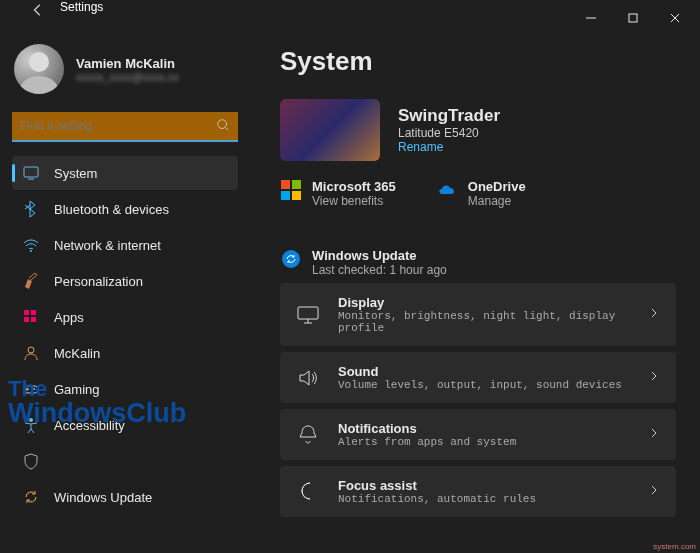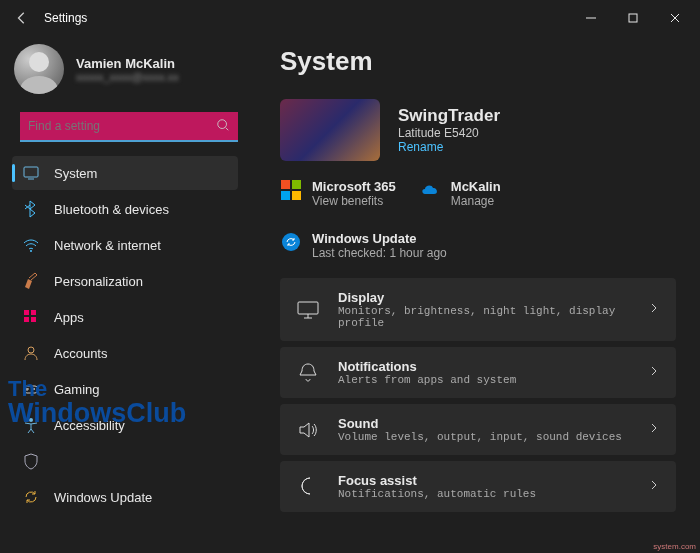--- a/index.html
+++ b/index.html
@@ -1,55 +1,55 @@
 <!DOCTYPE html>
 <html><head>
 <meta charset="utf-8">
 <style>
 * { margin: 0; padding: 0; box-sizing: border-box; font-family: "Segoe UI", sans-serif; }
 body { background: #1f1f1f; color: #e8e8e8; width: 700px; height: 553px; overflow: hidden; font-size: 13px; }
 
-.titlebar { height: 36px; display: flex; align-items: center; padding: 0 4px 0 12px; }
+.titlebar { height: 36px; display: flex; padding: 0 4px 0 28px; }
 .titlebar .back { width: 20px; height: 20px; display:flex; align-items:center; justify-content:center; color:#ccc; margin-right:12px; }
 .titlebar .title { font-size: 12px; color:#fff; flex:1; }
 .titlebar .win-controls { display:flex; }
 .titlebar .win-controls div { width:42px; height:36px; display:flex; align-items:center; justify-content:center; color:#e8e8e8; }
 
 .shell { display:flex; height: calc(553px - 36px); }
 
 
 .sidebar { width: 250px; padding: 8px 12px 0 12px; overflow:hidden; }
 .user-block { display:flex; align-items:center; margin-bottom:18px; padding-left:2px; }
 .avatar { width:50px; height:50px; border-radius:50%; background: radial-gradient(circle at 30% 30%, #ccc, #555); margin-right:12px; overflow:hidden; }
 .avatar svg { width:100%; height:100%; }
 .user-name { font-weight:600; font-size:13px; }
 .user-email { font-size:11px; color:#888; filter: blur(2px); }
 
-.search-wrap { display:flex; align-items:center; background:#be185d; border-bottom:2px solid #4ea1d3; height:30px; padding:0 8px; margin-bottom:14px;margin-left:8px; }
+.search-wrap { display:flex; align-items:center; background:#a16207; border-bottom:2px solid #4ea1d3; height:30px; padding:0 8px; margin-bottom:14px; }
 .search-wrap input { flex:1; background:transparent; border:none; outline:none; color:#ccc; font-size:12px; }
 .search-wrap .sicon { color:#ccc; }
 
 .nav-list { display:flex; flex-direction:column; gap:2px; }
 .nav-item { display:flex; align-items:center; height:34px; border-radius:4px; padding:0 10px; position:relative; cursor:pointer; }
 .nav-item.selected { background:#2e2e2e; }
 .nav-item.selected::before { content:""; position:absolute; left:0; top:8px; bottom:8px; width:3px; background:#4cc2ff; border-radius:2px; }
 .nav-ico { width:18px; height:18px; margin-right:14px; display:flex; align-items:center; justify-content:center; }
 .nav-label { font-size:13px; }
 
 
 .main { flex:1; padding: 10px 24px 0 30px; overflow:auto; }
 .main::-webkit-scrollbar{width:0}
 .page-title { font-size:26px; font-weight:600; margin-bottom:22px; }
 .device-row { display:flex; align-items:center; margin-bottom:18px; }
 .device-thumb { width:100px; height:62px; border-radius:6px; background: linear-gradient(135deg,#6b2a4a,#2a2a6b,#a86e3a); margin-right:18px; }
 .device-name { font-size:17px; font-weight:600; }
 .device-model { font-size:12px; color:#ccc; }
 .rename-link { font-size:12px; color:#4cc2ff; cursor:pointer; }
 
-.service-row { display:flex; gap:23px; flex-wrap:wrap; margin-bottom:18px; }
+.service-row { display:flex; gap:40px; flex-wrap:wrap; margin-bottom:6px; }
 .service { display:flex; align-items:flex-start; gap:10px; }
 .svc-ico { width:22px; height:22px; display:flex; align-items:center; justify-content:center; }
 .svc-title { font-size:13px; font-weight:600; }
 .svc-sub { font-size:12px; color:#aaa; }
 
 .cards { display:flex; flex-direction:column; gap:6px; }
 .card { background:#2b2b2b; border-radius:4px; padding:12px 16px; display:flex; align-items:center; cursor:pointer; }
 .card-ico { width:24px; height:24px; color:#ddd; display:flex; align-items:center; justify-content:center; margin-right:18px; }
 .card-body { flex:1; }
 .card-title { font-size:13px; font-weight:600; }
@@ -162,21 +162,21 @@
           </span>
           <span class="nav-label">Apps</span>
         </div>
         <div class="nav-item">
           <span class="nav-ico">
             <svg width="18" height="18" viewBox="0 0 18 18">
               <circle cx="9" cy="6" r="3" stroke="#d8a060" fill="none"></circle>
               <path d="M3 16c0-4 3-6 6-6s6 2 6 6" stroke="#d8a060" fill="none"></path>
             </svg>
           </span>
-          <span class="nav-label">Accounts</span>
+          <span class="nav-label">McKalin</span>
         </div>
         <div class="nav-item">
           <span class="nav-ico">
             <svg width="18" height="18" viewBox="0 0 18 18">
               <rect x="2" y="6" width="14" height="7" rx="3" stroke="#ccc" fill="none"></rect>
               <circle cx="12" cy="9" r="1" fill="#ccc"></circle>
               <path d="M5 8v3M4 9h3" stroke="#ccc"></path>
             </svg>
           </span>
           <span class="nav-label">Gaming</span>
@@ -236,21 +236,21 @@
             <div class="svc-sub">View benefits</div>
           </div>
         </div>
         <div class="service">
           <span class="svc-ico">
             <svg width="20" height="20" viewBox="0 0 20 20">
               <path d="M5 14c-3 0-4-5 0-5 0-4 7-5 8-1 4-1 6 6 1 6H5" fill="#0a84d8"></path>
             </svg>
           </span>
           <div>
-            <div class="svc-title">McKalin</div>
+            <div class="svc-title">OneDrive</div>
             <div class="svc-sub">Manage</div>
           </div>
         </div>
         <div class="service" style="flex-basis: 100%;">
           <span class="svc-ico">
             <svg width="20" height="20" viewBox="0 0 20 20">
               <circle cx="10" cy="10" r="9" fill="#0a84d8"></circle>
               <path d="M6 10a4 4 0 017-2M14 10a4 4 0 01-7 2" stroke="#fff" fill="none"></path>
               <path d="M13 6v2h-2M7 14v-2h2" stroke="#fff" fill="none"></path>
             </svg>
@@ -274,42 +274,42 @@
             <div class="card-title">Display</div>
             <div class="card-sub">Monitors, brightness, night light, display profile</div>
           </div>
           <span class="chev"><svg width="12" height="12" viewBox="0 0 12 12">
               <path d="M4 2l4 4-4 4" stroke="#ccc" fill="none"></path>
             </svg></span>
         </div>
         <div class="card">
           <span class="card-ico">
             <svg width="24" height="24" viewBox="0 0 24 24">
+              <path d="M4 9v6h4l5 4V5l-5 4H4z" stroke="#ddd" fill="none"></path>
+              <path d="M16 8c2 2 2 6 0 8M18 6c3 3 3 9 0 12" stroke="#ddd" fill="none"></path>
+            </svg>
+          </span>
+          <div class="card-body">
+            <div class="card-title">Sound</div>
+            <div class="card-sub">Volume levels, output, input, sound devices</div>
+          </div>
+          <span class="chev"><svg width="12" height="12" viewBox="0 0 12 12">
+              <path d="M4 2l4 4-4 4" stroke="#ccc" fill="none"></path>
+            </svg></span>
+        </div>
+        <div class="card">
+          <span class="card-ico">
+            <svg width="24" height="24" viewBox="0 0 24 24">
               <path d="M12 3c-4 0-6 3-6 7l-2 4h16l-2-4c0-4-2-7-6-7z" stroke="#ddd" fill="none"></path>
               <path d="M10 18c0 1 1 2 2 2s2-1 2-2" stroke="#ddd" fill="none"></path>
             </svg>
           </span>
           <div class="card-body">
             <div class="card-title">Notifications</div>
             <div class="card-sub">Alerts from apps and system</div>
-          </div>
-          <span class="chev"><svg width="12" height="12" viewBox="0 0 12 12">
-              <path d="M4 2l4 4-4 4" stroke="#ccc" fill="none"></path>
-            </svg></span>
-        </div>
-        <div class="card">
-          <span class="card-ico">
-            <svg width="24" height="24" viewBox="0 0 24 24">
-              <path d="M4 9v6h4l5 4V5l-5 4H4z" stroke="#ddd" fill="none"></path>
-              <path d="M16 8c2 2 2 6 0 8M18 6c3 3 3 9 0 12" stroke="#ddd" fill="none"></path>
-            </svg>
-          </span>
-          <div class="card-body">
-            <div class="card-title">Sound</div>
-            <div class="card-sub">Volume levels, output, input, sound devices</div>
           </div>
           <span class="chev"><svg width="12" height="12" viewBox="0 0 12 12">
               <path d="M4 2l4 4-4 4" stroke="#ccc" fill="none"></path>
             </svg></span>
         </div>
         <div class="card">
           <span class="card-ico">
             <svg width="24" height="24" viewBox="0 0 24 24">
               <path d="M14 3a8 8 0 100 16 6 6 0 010-16z" stroke="#ddd" fill="none"></path>
             </svg>

